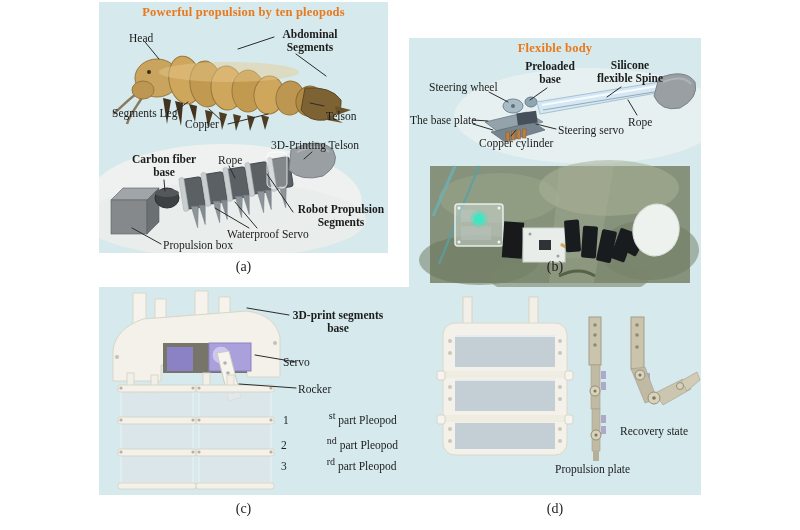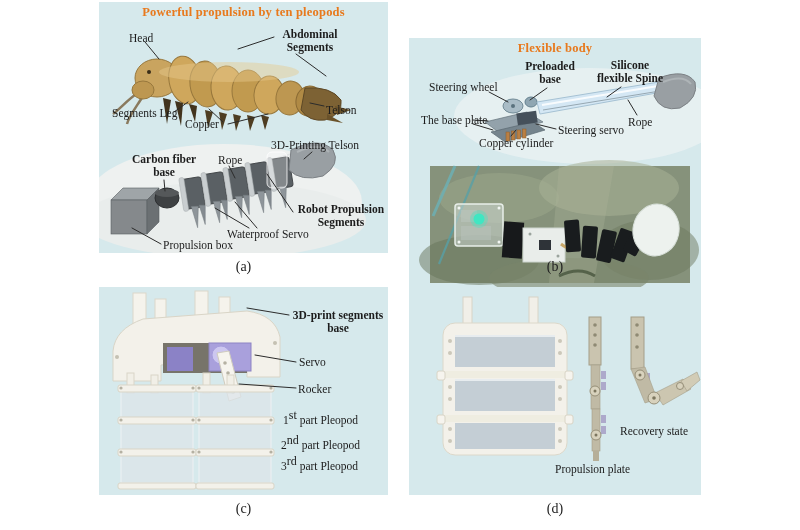--- a/index.html
+++ b/index.html
@@ -1,34 +1,34 @@
 <!DOCTYPE html>
 <html><head>
 <meta charset="utf-8">
 <style>
   html,body{margin:0;padding:0;background:#fff;}
   #page{position:relative;width:800px;height:530px;background:#ffffff;overflow:hidden;
         font-family:"Liberation Serif",serif;color:#1c1c1c;}
   .panel{position:absolute;background:#d6e9ec;}
   #panel-a{left:99px;top:2px;width:289px;height:251px;}
   #panel-b{left:409px;top:2px;width:292px;height:251px;margin-top:36px;}
-  #panel-c{left:99px;top:287px;width:289px;height:208px;}
+  #panel-c{left:99px;top:287px;width:289px;height:208px;padding-left:44px;}
   #panel-d{left:409px;top:287px;width:292px;height:208px;}
   .panel svg{position:absolute;left:0;top:0;}
   .ptitle{position:absolute;top:3px;left:0;right:0;text-align:center;
           font-weight:bold;font-size:12.5px;color:#e8791d;letter-spacing:.2px;}
   .lbl{position:absolute;font-size:11.5px;line-height:1.16;white-space:nowrap;color:#1c1c1c;}
   .c2{text-align:center;font-weight:bold;}
   .c2 span{display:block;}
   .cap{position:absolute;text-align:center;font-size:14px;color:#222;}
   #cap-a{left:99px;top:259px;width:289px;}
   #cap-b{left:409px;top:259px;width:292px;}
   #cap-c{left:99px;top:501px;width:289px;}
   #cap-d{left:409px;top:501px;width:292px;}
-  sup{font-size:12px;vertical-align:super;line-height:0;}
+  sup{font-size:10px;vertical-align:super;line-height:0;margin-left:40px;}
 </style>
 </head>
 <body>
 
 <div id="page">
 
   <div class="panel" id="panel-a">
     <svg width="289" height="251" viewBox="0 0 289 251">
 
       <g>
@@ -130,21 +130,21 @@
         <line x1="158" y1="226" x2="136" y2="200"></line>
         <line x1="62" y1="242" x2="33" y2="226"></line>
       </g>
     </svg>
     <div class="ptitle">Powerful propulsion by ten pleopods</div>
     <div class="lbl" style="left:30px;top:30px">Head</div>
     <div class="lbl c2" style="left:176px;top:26px;width:70px">
       <span>Abdominal</span>
         <span>Segments</span>
     </div>
-    <div class="lbl" style="left:227px;top:102px">Telson</div>
+    <div class="lbl" style="left:227px;top:108px">Telson</div>
     <div class="lbl" style="left:13px;top:105px">Segments Leg</div>
     <div class="lbl" style="left:86px;top:116px">Copper</div>
     <div class="lbl" style="left:172px;top:137px">3D-Printing Telson</div>
     <div class="lbl c2" style="left:33px;top:151px;width:64px">
       <span>Carbon fiber</span>
         <span>base</span>
     </div>
     <div class="lbl" style="left:119px;top:152px">Rope</div>
     <div class="lbl c2" style="left:195px;top:201px;width:94px">
       <span>Robot Propulsion</span>
@@ -229,21 +229,21 @@
     <div class="ptitle">Flexible body</div>
     <div class="lbl" style="left:20px;top:43px">Steering wheel</div>
     <div class="lbl c2" style="left:110px;top:22px;width:62px">
       <span>Preloaded</span>
         <span>base</span>
     </div>
     <div class="lbl c2" style="left:179px;top:21px;width:84px">
       <span>Silicone</span>
         <span>flexible Spine</span>
     </div>
-    <div class="lbl" style="left:12px;top:76px">The base plate</div>
+    <div class="lbl" style="left:1px;top:76px">The base plate</div>
     <div class="lbl" style="left:149px;top:86px">Steering servo</div>
     <div class="lbl" style="left:219px;top:78px">Rope</div>
     <div class="lbl" style="left:70px;top:99px">Copper cylinder</div>
   </div>
   <div class="cap" id="cap-b">(b)</div>
 
   <div class="panel" id="panel-c">
     <svg width="289" height="208" viewBox="0 0 289 208">
       <g>
         <g fill="#f5f3ec" stroke="#dbd7c9">
@@ -311,21 +311,21 @@
       <g stroke="#2b2b2b" stroke-width="1" stroke-linecap="round">
         <line x1="190" y1="28" x2="148" y2="21"></line>
         <line x1="197" y1="75" x2="156" y2="68"></line>
         <line x1="197" y1="101" x2="140" y2="97"></line>
       </g>
     </svg>
     <div class="lbl c2" style="left:192px;top:22px;width:94px">
       <span>3D-print segments</span>
         <span>base</span>
     </div>
-    <div class="lbl" style="left:200px;top:69px">Servo</div>
+    <div class="lbl" style="left:184px;top:69px">Servo</div>
     <div class="lbl" style="left:199px;top:96px">Rocker</div>
     <div class="lbl" style="left:184px;top:127px"><span>1</span><sup>st</sup><span> part Pleopod</span></div>
     <div class="lbl" style="left:182px;top:152px"><span>2</span><sup>nd</sup><span> part Pleopod</span></div>
     <div class="lbl" style="left:182px;top:173px"><span>3</span><sup>rd</sup><span> part Pleopod</span></div>
   </div>
   <div class="cap" id="cap-c">(c)</div>
 
   <div class="panel" id="panel-d">
     <svg width="292" height="208" viewBox="0 0 292 208">
 

